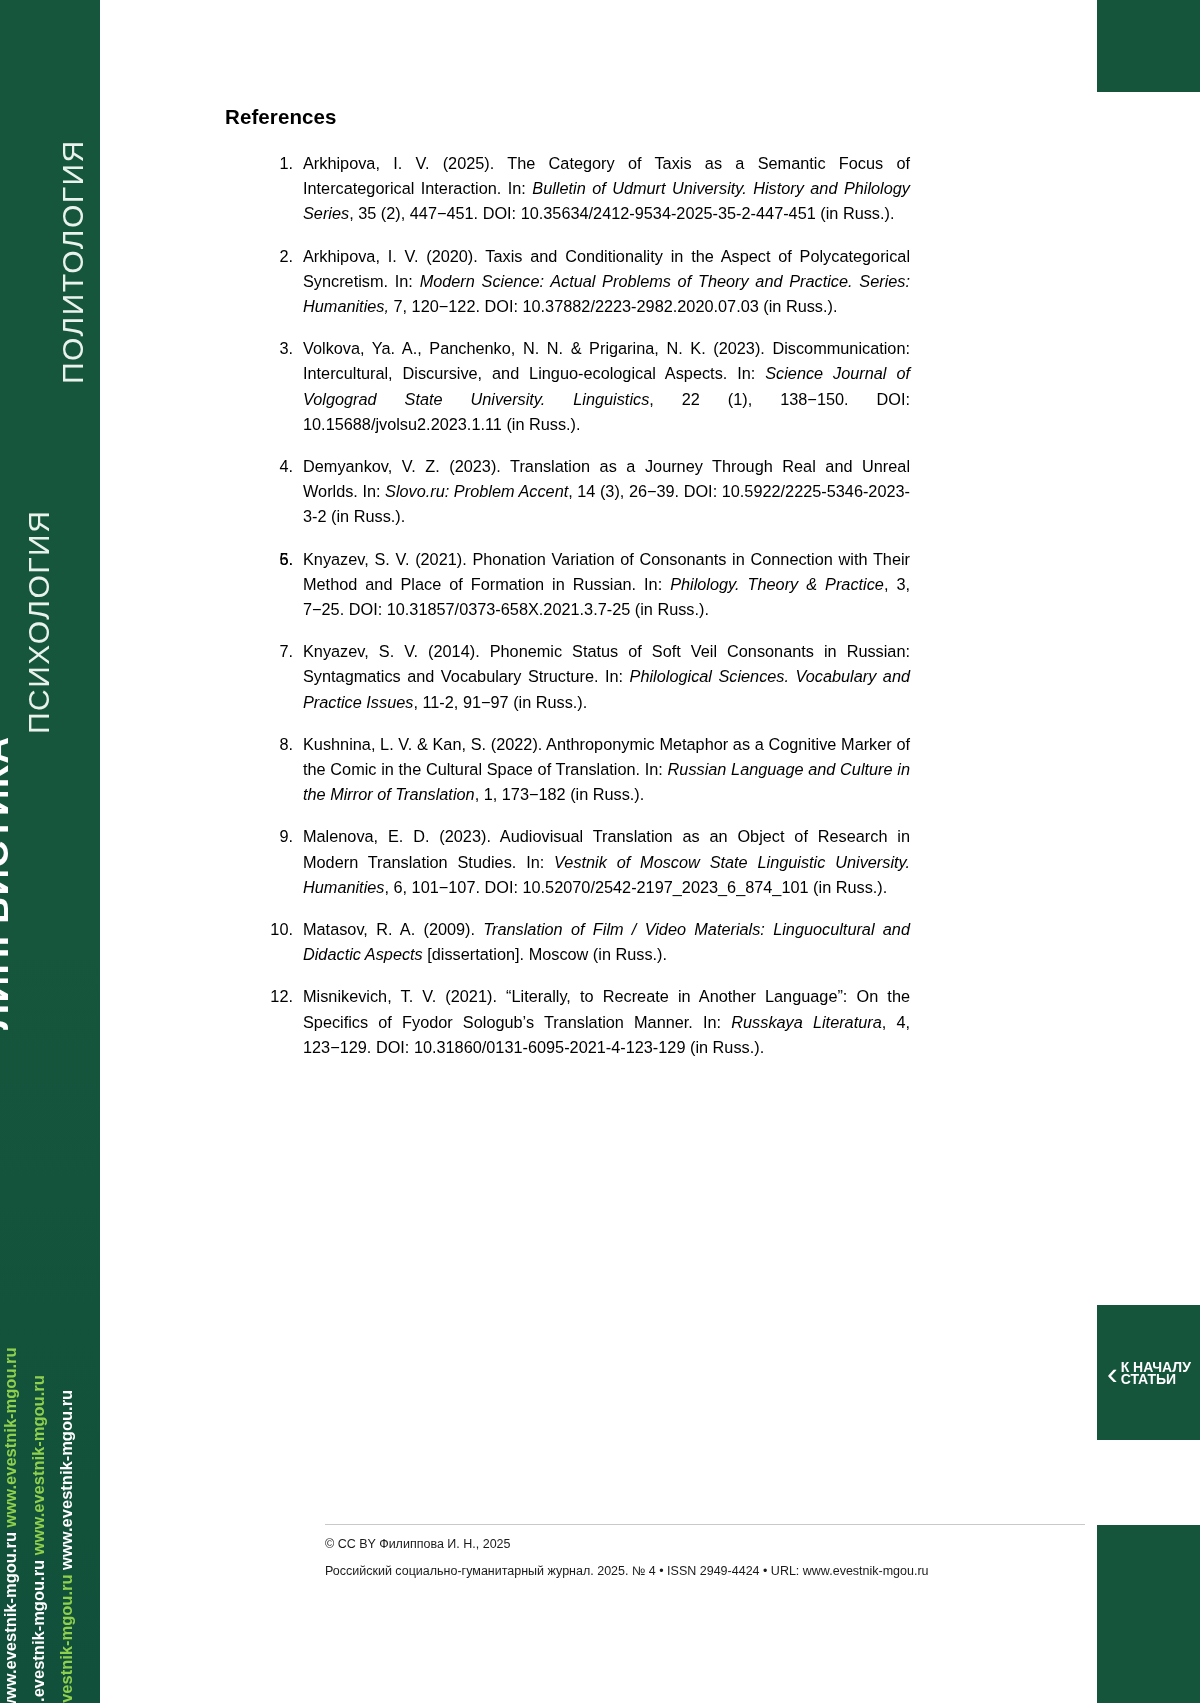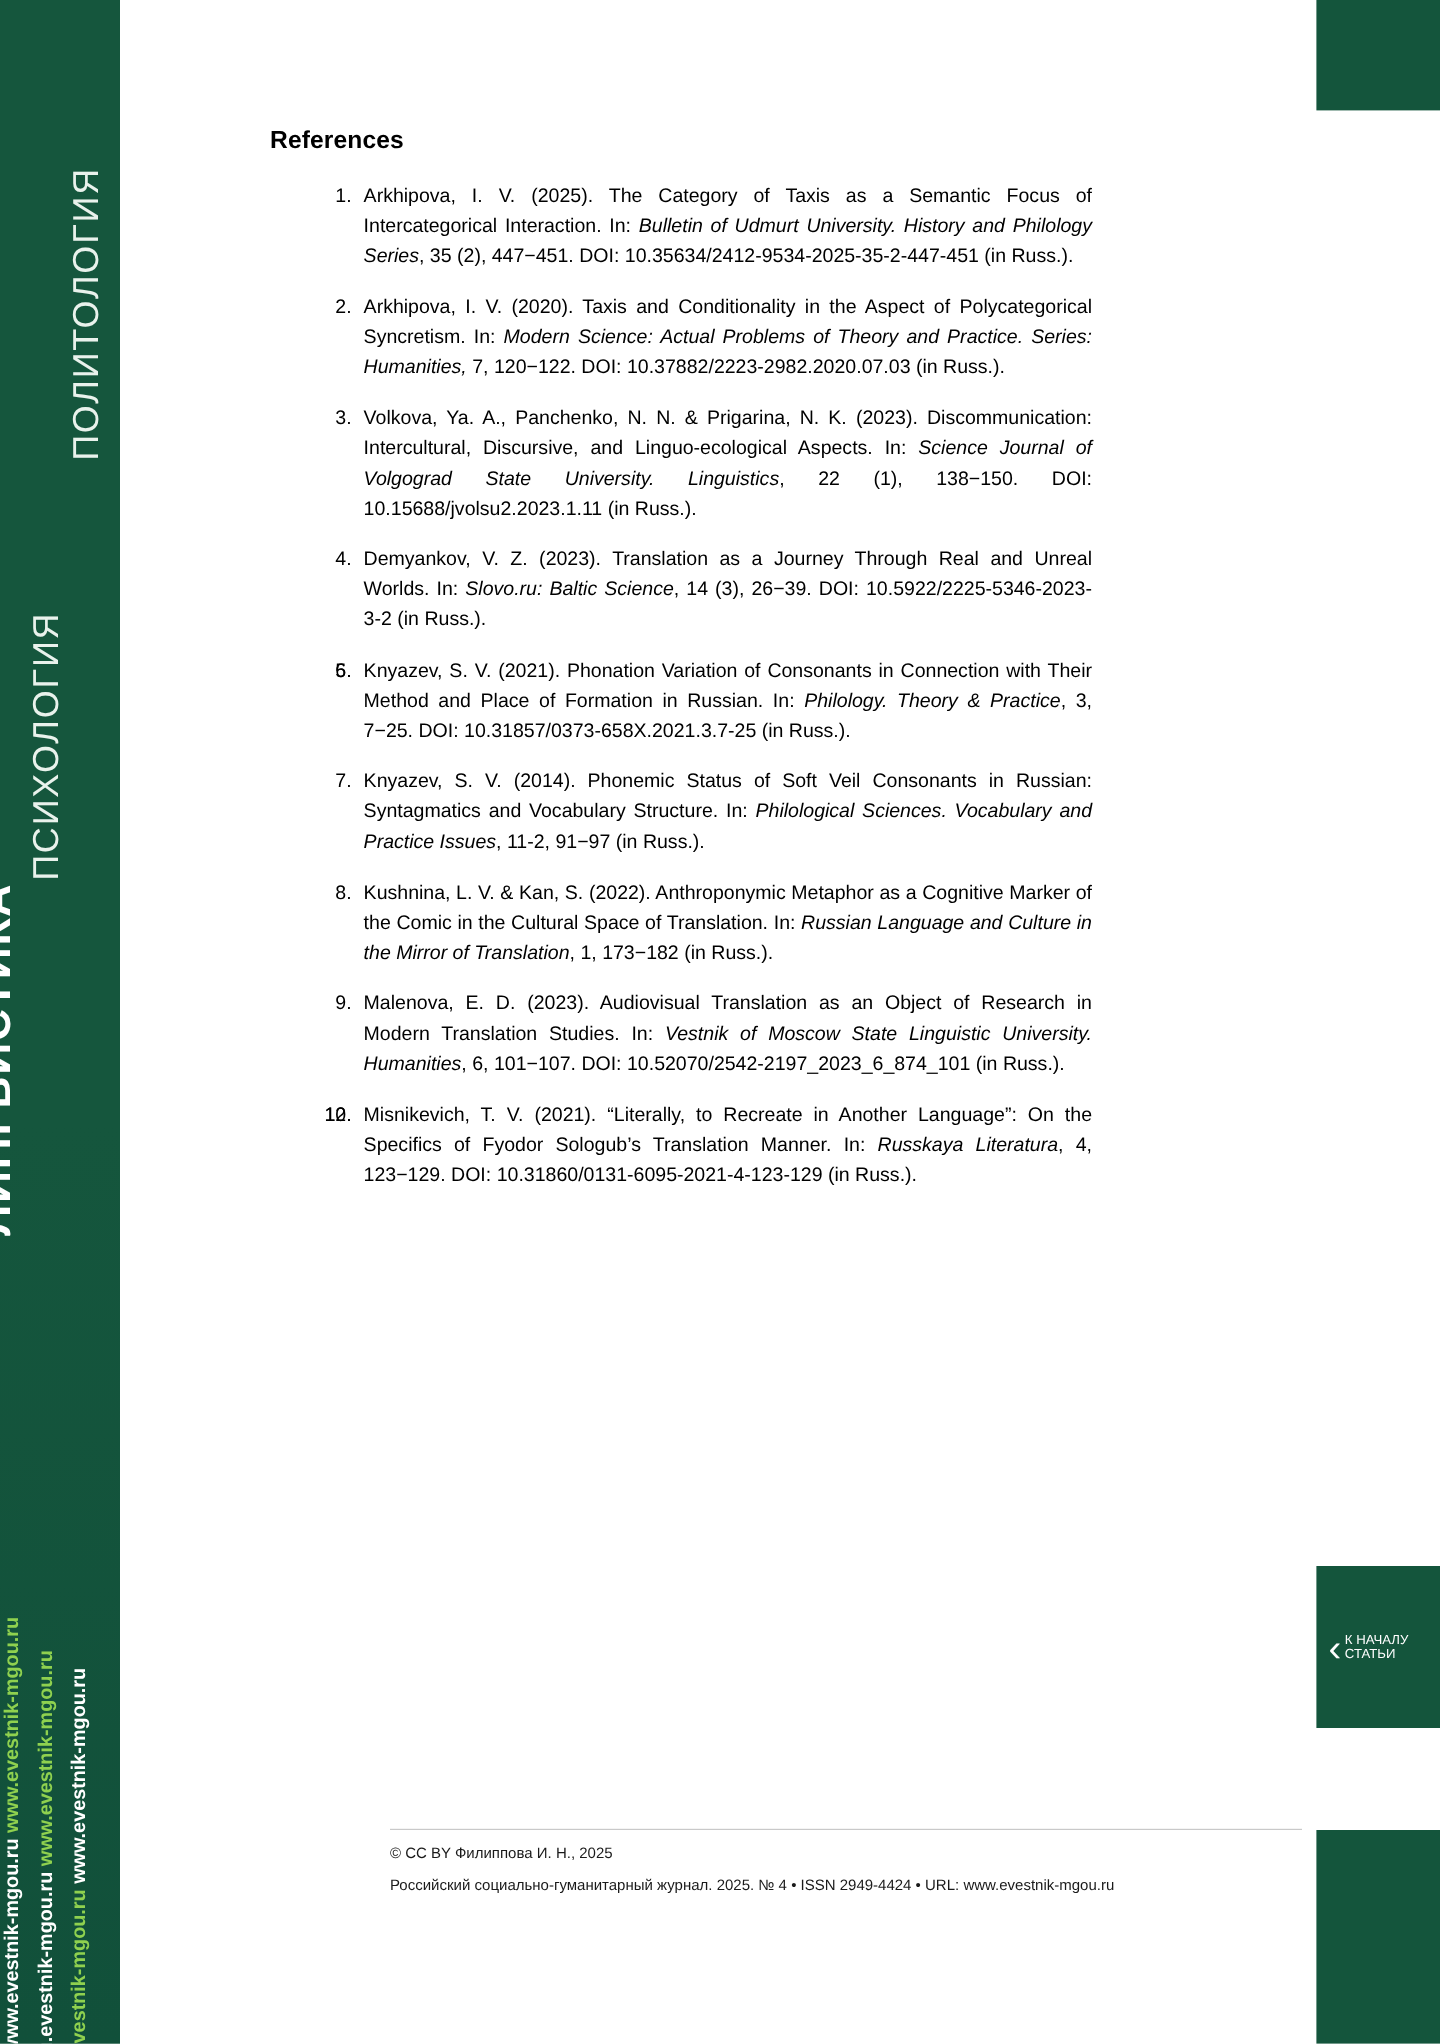--- a/index.html
+++ b/index.html
@@ -108,23 +108,23 @@
   }
   .back-badge .chev {
     color: #ffffff;
     font-size: 32px;
     line-height: 1;
     margin-right: 3px;
     font-weight: 300;
   }
   .back-badge .lbl {
     color: #ffffff;
-    font-size: 11px;
+    font-size: 14px;
     line-height: 12px;
-    font-weight: normal;
+    font-weight: bold;
     white-space: pre-line;
   }
 
   
   .page {
     position: absolute;
     left: 100px; top: 0;
     width: 997px; height: 1488px;
     background: #ffffff;
   }
@@ -219,27 +219,27 @@
   </div>
 </div>
 
 <div class="page">
   <div class="content">
     <h1 class="refs-title">References</h1>
     <ol class="ref-list" id="ref-list">
         <li><span class="num">1.</span><span>Arkhipova, I. V. (2025). The Category of Taxis as a Semantic Focus of Intercategorical Interaction. In: <em>Bulletin of Udmurt University. History and Philology Series</em>, 35 (2), 447−451. DOI: 10.35634/2412-9534-2025-35-2-447-451 (in Russ.).</span></li>
         <li><span class="num">2.</span><span>Arkhipova, I. V. (2020). Taxis and Conditionality in the Aspect of Polycategorical Syncretism. In: <em>Modern Science: Actual Problems of Theory and Practice. Series: Humanities,</em> 7, 120−122. DOI: 10.37882/2223-2982.2020.07.03 (in Russ.).</span></li>
         <li><span class="num">3.</span><span>Volkova, Ya. A., Panchenko, N. N. &amp; Prigarina, N. K. (2023). Discommunication: Intercultural, Discursive, and Linguo-ecological Aspects. In: <em>Science Journal of Volgograd State University. Linguistics</em>, 22 (1), 138−150. DOI: 10.15688/jvolsu2.2023.1.11 (in Russ.).</span></li>
-        <li><span class="num">4.</span><span>Demyankov, V. Z. (2023). Translation as a Journey Through Real and Unreal Worlds. In: <em>Slovo.ru: Baltic Science</em>, 14 (3), 26−39. DOI: 10.5922/2225-5346-2023-3-2 (in Russ.).</span></li>
+        <li><span class="num">4.</span><span>Demyankov, V. Z. (2023). Translation as a Journey Through Real and Unreal Worlds. In: <em>Slovo.ru: Problem Accent</em>, 14 (3), 26−39. DOI: 10.5922/2225-5346-2023-3-2 (in Russ.).</span></li>
         <li><span class="num">5.</span></li>
         <li><span class="num">6.</span><span>Knyazev, S. V. (2021). Phonation Variation of Consonants in Connection with Their Method and Place of Formation in Russian. In: <em>Philology. Theory &amp; Practice</em>, 3, 7−25. DOI: 10.31857/0373-658X.2021.3.7-25 (in Russ.).</span></li>
         <li><span class="num">7.</span><span>Knyazev, S. V. (2014). Phonemic Status of Soft Veil Consonants in Russian: Syntagmatics and Vocabulary Structure. In: <em>Philological Sciences. Vocabulary and Practice Issues</em>, 11-2, 91−97 (in Russ.).</span></li>
         <li><span class="num">8.</span><span>Kushnina, L. V. &amp; Kan, S. (2022). Anthroponymic Metaphor as a Cognitive Marker of the Comic in the Cultural Space of Translation. In: <em>Russian Language and Culture in the Mirror of Translation</em>, 1, 173−182 (in Russ.).</span></li>
         <li><span class="num">9.</span><span>Malenova, E. D. (2023). Audiovisual Translation as an Object of Research in Modern Translation Studies. In: <em>Vestnik of Moscow State Linguistic University. Humanities</em>, 6, 101−107. DOI: 10.52070/2542-2197_2023_6_874_101 (in Russ.).</span></li>
-        <li><span class="num">10.</span></li>
+        <li><span class="num">10.</span><span>Matasov, R. A. (2009). <em>Translation of Film / Video Materials: Linguocultural and Didactic Aspects</em> [dissertation]. Moscow (in Russ.).</span></li>
         <li><span class="num">12.</span><span>Misnikevich, T. V. (2021). “Literally, to Recreate in Another Language”: On the Specifics of Fyodor Sologub’s Translation Manner. In: <em>Russkaya Literatura</em>, 4, 123−129. DOI: 10.31860/0131-6095-2021-4-123-129 (in Russ.).</span></li>
       </ol>
   </div>
 
   <div class="footer">
     <hr>
     <div class="line1">© CC BY Филиппова И. Н., 2025</div>
     <div class="line2">Российский социально-гуманитарный журнал. 2025. № 4 • ISSN 2949-4424 • URL: www.evestnik-mgou.ru</div>
   </div>
 </div>

